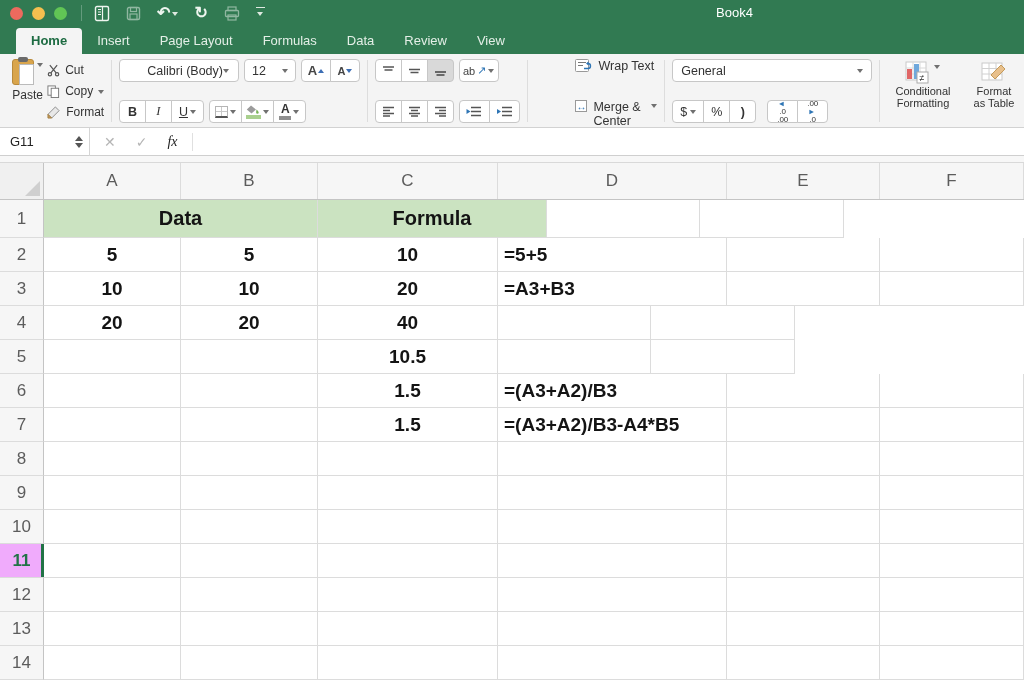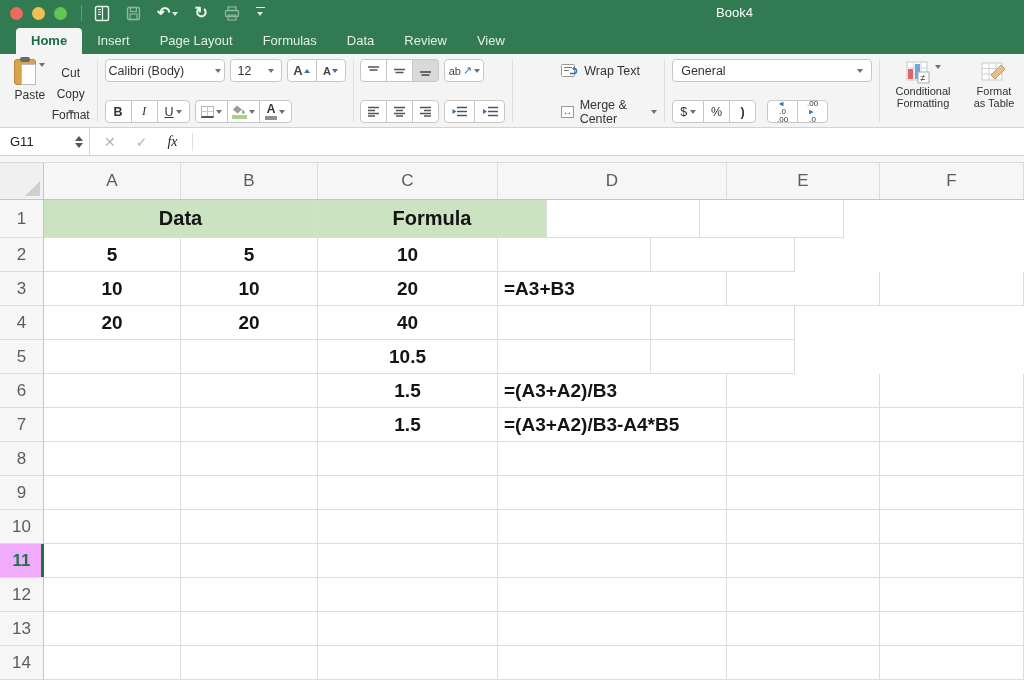--- a/index.html
+++ b/index.html
@@ -42,24 +42,24 @@
   .arr { width:0; height:0; border:3px solid transparent; border-top:4px solid #707070; margin-top:4px; }
 
   
   .paste { display:flex; flex-direction:column; align-items:center; width:52px; }
   .clip { width:22px; height:26px; background:#d9a54c; border:1px solid #b88a3c; border-radius:3px; position:relative; }
   .clip::before { content:""; position:absolute; left:5px; top:-3px; width:10px; height:5px; background:#6a6a6a; border-radius:2px; }
   .clip::after { content:""; position:absolute; left:6px; top:4px; width:13px; height:19px; background:#fff; border:1px solid #bbb; }
   .paste-top { display:flex; align-items:flex-start; gap:3px; }
   .paste-label { font-size:12px; color:#333; margin-top:3px; }
   .mini-col { display:flex; flex-direction:column; justify-content:space-between; height:62px; padding-top:2px; }
-  .mini { display:flex; align-items:center; gap:5px; font-size:12px; color:#333; height:18px;flex-direction:column; }
-
-  
-  .fname { width:120px; justify-content:space-between; padding:0 3px; }
+  .mini { display:flex; align-items:center; gap:5px; font-size:12px; color:#333; height:18px; }
+
+  
+  .fname { width:120px; justify-content:flex-end; padding:0 9px; }
   .fsize { width:52px; justify-content:space-between; padding:0 7px; }
   .abtn { width:30px; gap:1px; }
   .abtn .bigA { font-size:13px; font-weight:bold; color:#444; }
   .tri-up { width:0;height:0;border:3px solid transparent;border-bottom:4px solid #3c6eb4; margin-bottom:3px;}
   .tri-dn { width:0;height:0;border:3px solid transparent;border-top:4px solid #3c6eb4; margin-top:3px;}
   .bbtn { width:27px; font-weight:bold; }
   .ibtn { width:27px; font-style:italic; font-family:"Liberation Serif",serif; }
   .ubtn { width:33px; gap:2px; }
   .ubtn u { font-size:12.5px; }
   .bord-ico { width:13px; height:12px; border:1px solid #b5b5b5; border-bottom:2px solid #555;
@@ -70,21 +70,21 @@
   .fcol-bar { width:12px; height:4px; background:#8f8f8f; margin-top:1px; }
   .fcol-A { font-size:12px; font-weight:bold; color:#333; line-height:11px; }
 
   
   .alnbtn { width:27px; }
   .orient { width:40px; gap:2px; }
   .orient .ab { font-size:11px; color:#444; }
   .orient .oarr { color:#2e75b5; font-size:11px; transform:rotate(0deg); }
 
   
-  .labbtn { display:flex; align-items:center; gap:6px; font-size:12.5px; color:#333; height:23px;padding-left:41px; }
+  .labbtn { display:flex; align-items:flex-start; gap:6px; font-size:12.5px; color:#333; height:23px;padding-left:41px; }
   .mbox { width:16px; height:12px; border:1px solid #999; background:#fff; display:flex; align-items:center; justify-content:center; }
   .blue { color:#2e75b5; }
 
   
   .numfmt { width:200px; justify-content:space-between; padding:0 8px; }
   .curr { width:32px; gap:3px; }
   .pct { width:27px; }
   .comma { width:27px; font-weight:bold; }
   .decbtn { width:31px; flex-direction:column; line-height:8px; font-size:8px; padding:2px 0; }
   .decbtn span { display:block; color:#333; }
@@ -459,20 +459,21 @@
         <div class="cell c fill hdr" style="width: 274px;">Data</div>
         <div class="cell c fill hdr" style="width: 229px;">Formula</div>
         <div class="cell c" style="width: 153px;"></div>
         <div class="cell c" style="width: 144px;"></div>
       </div>
       <div class="grow" style="height: 34px;">
         <div class="rowhdr">2</div>
         <div class="cell c" style="width: 137px;">5</div>
         <div class="cell c" style="width: 137px;">5</div>
         <div class="cell c" style="width: 180px;">10</div>
+        <div class="cell l" style="width: 229px;">=5+5</div>
         <div class="cell c" style="width: 153px;"></div>
         <div class="cell c" style="width: 144px;"></div>
       </div>
       <div class="grow" style="height: 34px;">
         <div class="rowhdr">3</div>
         <div class="cell c" style="width: 137px;">10</div>
         <div class="cell c" style="width: 137px;">10</div>
         <div class="cell c" style="width: 180px;">20</div>
         <div class="cell l" style="width: 229px;">=A3+B3</div>
         <div class="cell c" style="width: 153px;"></div>

